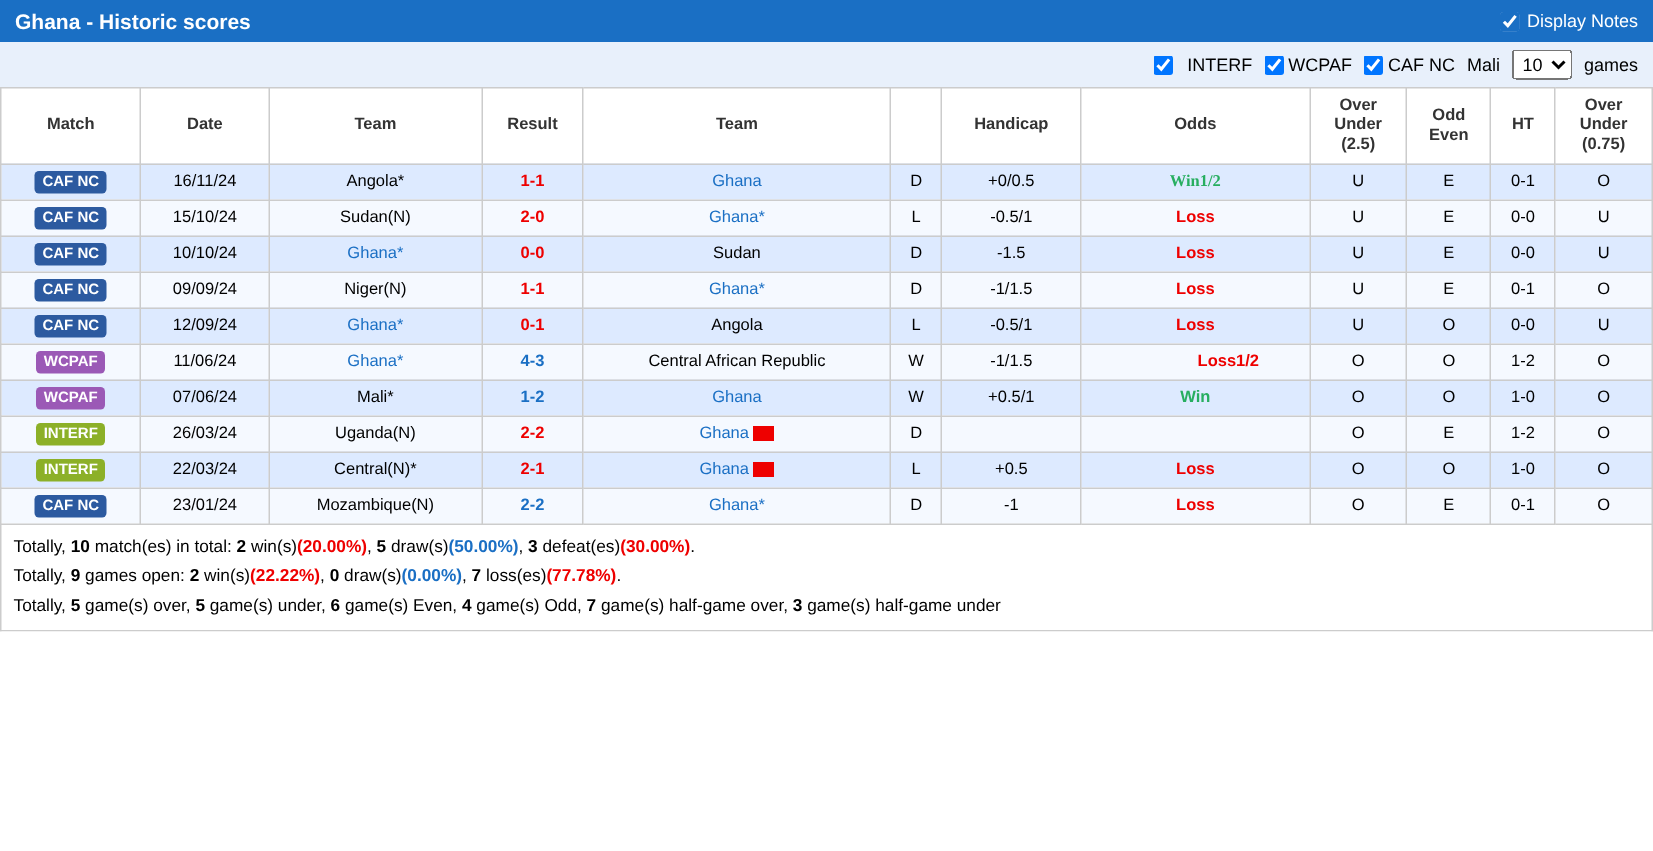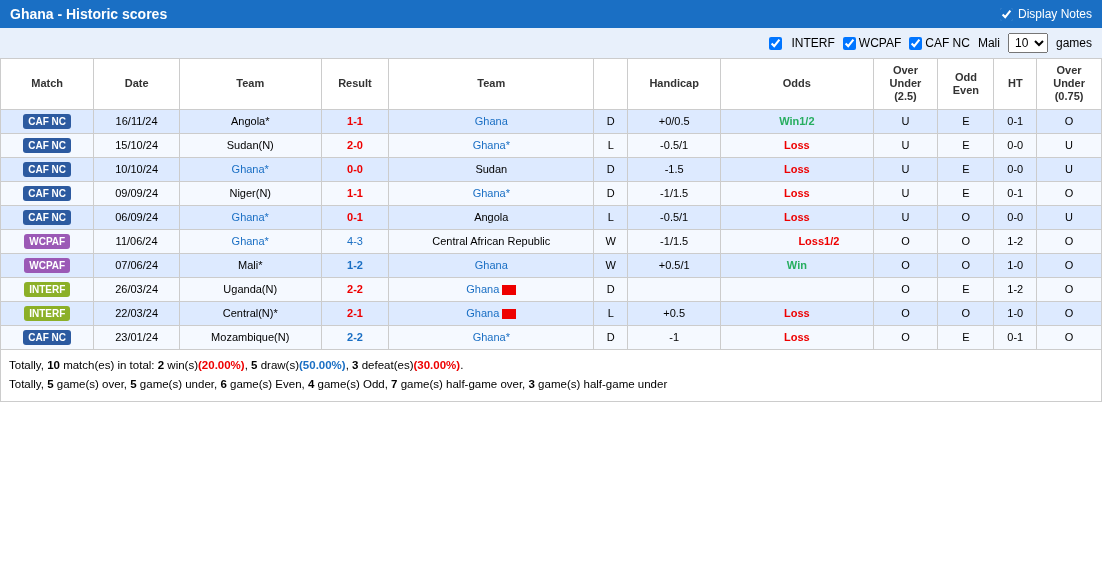--- a/index.html
+++ b/index.html
@@ -83,21 +83,21 @@
     <td>16/11/24</td>
     <td>
       <span class="">Angola*</span>
     </td>
     <td>
       <span style="color:#e00;font-weight:bold;">1-1</span>
     </td>
     <td><span class="team-link">Ghana</span></td>
     <td>D</td>
     <td>+0/0.5</td>
-    <td><span style="color:#27ae60;font-weight:bold;">Win1/2</span></td>
+    <td><span style="color:#27ae60;font-weight:bold;font-family:Liberation Serif, serif;">Win1/2</span></td>
     <td>U</td>
     <td>E</td>
     <td>0-1</td>
     <td>O</td>
   </tr>
         <tr style="background: rgb(245, 249, 255);">
     <td>
       <span style="display:inline-block;padding:2px 5px;border-radius:3px;font-size:10px;font-weight:bold;color:#fff;background:#2c5aa0;">CAF NC</span>
     </td>
     <td>15/10/24</td>
@@ -153,21 +153,21 @@
     <td><span style="color:#e00;font-weight:bold;">Loss</span></td>
     <td>U</td>
     <td>E</td>
     <td>0-1</td>
     <td>O</td>
   </tr>
         <tr style="background: rgb(221, 234, 255);">
     <td>
       <span style="display:inline-block;padding:2px 5px;border-radius:3px;font-size:10px;font-weight:bold;color:#fff;background:#2c5aa0;">CAF NC</span>
     </td>
-    <td>06/09/24</td>
+    <td>12/09/24</td>
     <td>
       <span class="team-link">Ghana*</span>
     </td>
     <td>
       <span style="color:#e00;font-weight:bold;">0-1</span>
     </td>
     <td><span class="">Angola</span></td>
     <td>L</td>
     <td>-0.5/1</td>
     <td><span style="color:#e00;font-weight:bold;">Loss</span></td>
@@ -178,21 +178,21 @@
   </tr>
         <tr style="background: rgb(245, 249, 255);">
     <td>
       <span style="display:inline-block;padding:2px 5px;border-radius:3px;font-size:10px;font-weight:bold;color:#fff;background:#9b59b6;">WCPAF</span>
     </td>
     <td>11/06/24</td>
     <td>
       <span class="team-link">Ghana*</span>
     </td>
     <td>
-      <span style="color:#1a6fc4;font-weight:normal;margin-top:18px;">4-3</span>
+      <span style="color:#1a6fc4;font-weight:bold;margin-top:18px;">4-3</span>
     </td>
     <td><span class="">Central African Republic</span></td>
     <td>W</td>
     <td>-1/1.5</td>
     <td><span style="color:#e00;font-weight:bold;margin-left:44px;">Loss1/2</span></td>
     <td>O</td>
     <td>O</td>
     <td>1-2</td>
     <td>O</td>
   </tr>
@@ -278,20 +278,26 @@
   </tr>
       </tbody>
   </table>
 
   <div class="summary">
     <div>
       Totally, <span class="bold">10</span> match(es) in total: 
       <span class="bold">2</span> win(s)<span class="bold red">(20.00%)</span>, 
       <span class="bold">5</span> draw(s)<span class="bold blue">(50.00%)</span>, 
       <span class="bold">3</span> defeat(es)<span class="bold red">(30.00%)</span>.
+    </div>
+    <div>
+      Totally, <span class="bold">9</span> games open: 
+      <span class="bold">2</span> win(s)<span class="bold red">(22.22%)</span>, 
+      <span class="bold">0</span> draw(s)<span class="bold blue">(0.00%)</span>, 
+      <span class="bold">7</span> loss(es)<span class="bold red">(77.78%)</span>.
     </div>
     <div>
       Totally, <span class="bold">5</span> game(s) over, 
       <span class="bold">5</span> game(s) under, 
       <span class="bold">6</span> game(s) Even, 
       <span class="bold">4</span> game(s) Odd, 
       <span class="bold">7</span> game(s) half-game over, 
       <span class="bold">3</span> game(s) half-game under
     </div>
   </div>

